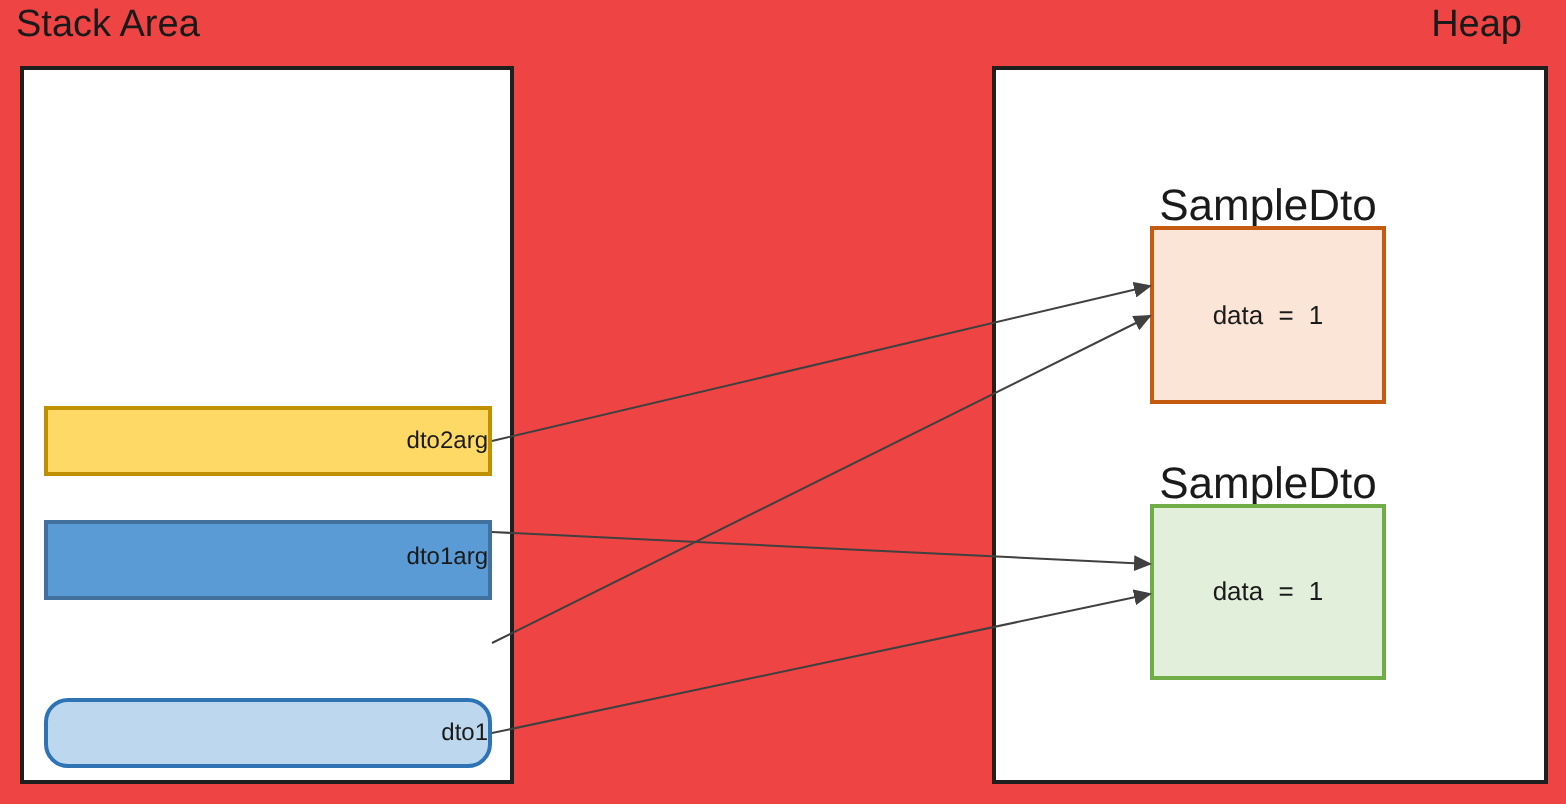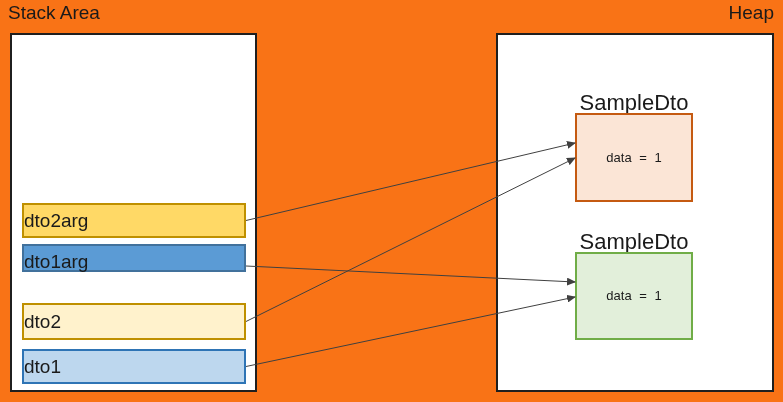--- a/index.html
+++ b/index.html
@@ -1,52 +1,52 @@
 <!DOCTYPE html>
 <html><head>
 <meta charset="utf-8">
 <style>
   html, body { margin: 0; padding: 0; background: #ffffff; }
   #diagram {
     position: relative;
     width: 783px;
     height: 402px;
-    background: #f97316;
+    background: #ef4444;
     font-family: "Liberation Sans", sans-serif;
     color: #1a1a1a;
     overflow: hidden;
   }
   .region-title {
     position: absolute;
     font-size: 19px;
     color: #1a1a1a;
     white-space: nowrap;
   }
   #stack-title { left: 8px; top: 2px; }
-  #heap-title  { right: 9px; top: 2px; }
+  #heap-title  { right: 22px; top: 2px; }
   .region-box {
     position: absolute;
     border: 2px solid #1f1f1f;
     background: #ffffff;
     box-sizing: border-box;
   }
   #stack-box { left: 10px; top: 33px; width: 247px; height: 359px; }
   #heap-box  { left: 496px; top: 33px; width: 278px; height: 359px; }
   .stack-item {
     position: absolute;
     left: 22px;
     width: 224px;
     box-sizing: border-box;
     border: 2px solid #888;
-    text-align: left;
-    font-size: 19px;
+    text-align: right;
+    font-size: 12px;
     color: #1a1a1a;
   }
   #item-dto2arg { top: 203px; height: 35px; line-height: 31px; }
-  #item-dto1arg { top: 244px; height: 28px; line-height: 32px; }
+  #item-dto1arg { top: 260px; height: 40px; line-height: 32px; }
   #item-dto2    { top: 303px; height: 37px; line-height: 33px; }
   #item-dto1    { top: 349px; height: 35px; line-height: 31px; }
   .heap-object-label {
     position: absolute;
     left: 575px;
     width: 118px;
     text-align: center;
     font-size: 22px;
     white-space: nowrap;
   }
@@ -82,23 +82,22 @@
   <div class="region-title" id="heap-title">Heap</div>
 
   <div class="region-box" id="stack-box"></div>
 
   <div class="region-box" id="heap-box"></div>
 
   <div class="stack-item" id="item-dto2arg" style="background: rgb(255, 217, 102); border-color: rgb(191, 144, 0);">dto2arg</div>
 
   <div class="stack-item" id="item-dto1arg" style="background: rgb(91, 155, 213); border-color: rgb(65, 113, 156);">dto1arg</div>
 
-  <div class="stack-item" id="item-dto2" style="background: rgb(255, 242, 204); border-color: rgb(191, 144, 0);">dto2</div>
 
-  <div class="stack-item" id="item-dto1" style="background: rgb(189, 215, 238); border-color: rgb(46, 116, 181);">dto1</div>
+  <div class="stack-item" id="item-dto1" style="background: rgb(189, 215, 238); border-color: rgb(46, 116, 181); border-radius: 12px;">dto1</div>
 
   <div class="heap-object-label" id="heap-object-1-label">SampleDto</div>
 
   <div class="heap-object-box" id="heap-object-1-box" style="background: rgb(251, 229, 214); border-color: rgb(197, 90, 17);">data = 1</div>
 
   <div class="heap-object-label" id="heap-object-2-label">SampleDto</div>
 
   <div class="heap-object-box" id="heap-object-2-box" style="background: rgb(226, 239, 218); border-color: rgb(112, 173, 71);">data = 1</div>
 
   <svg id="arrows-svg" xmlns="http://www.w3.org/2000/svg" viewBox="0 0 783 402">

